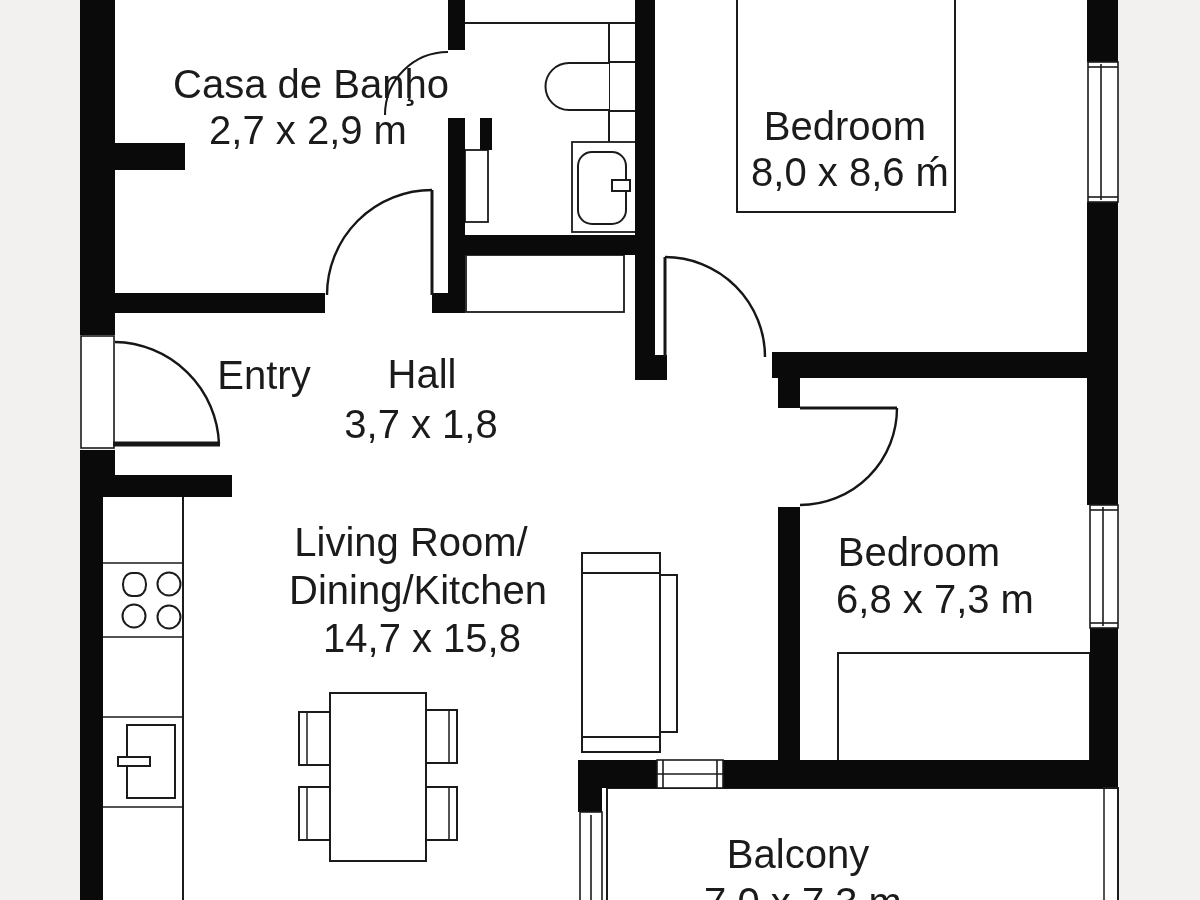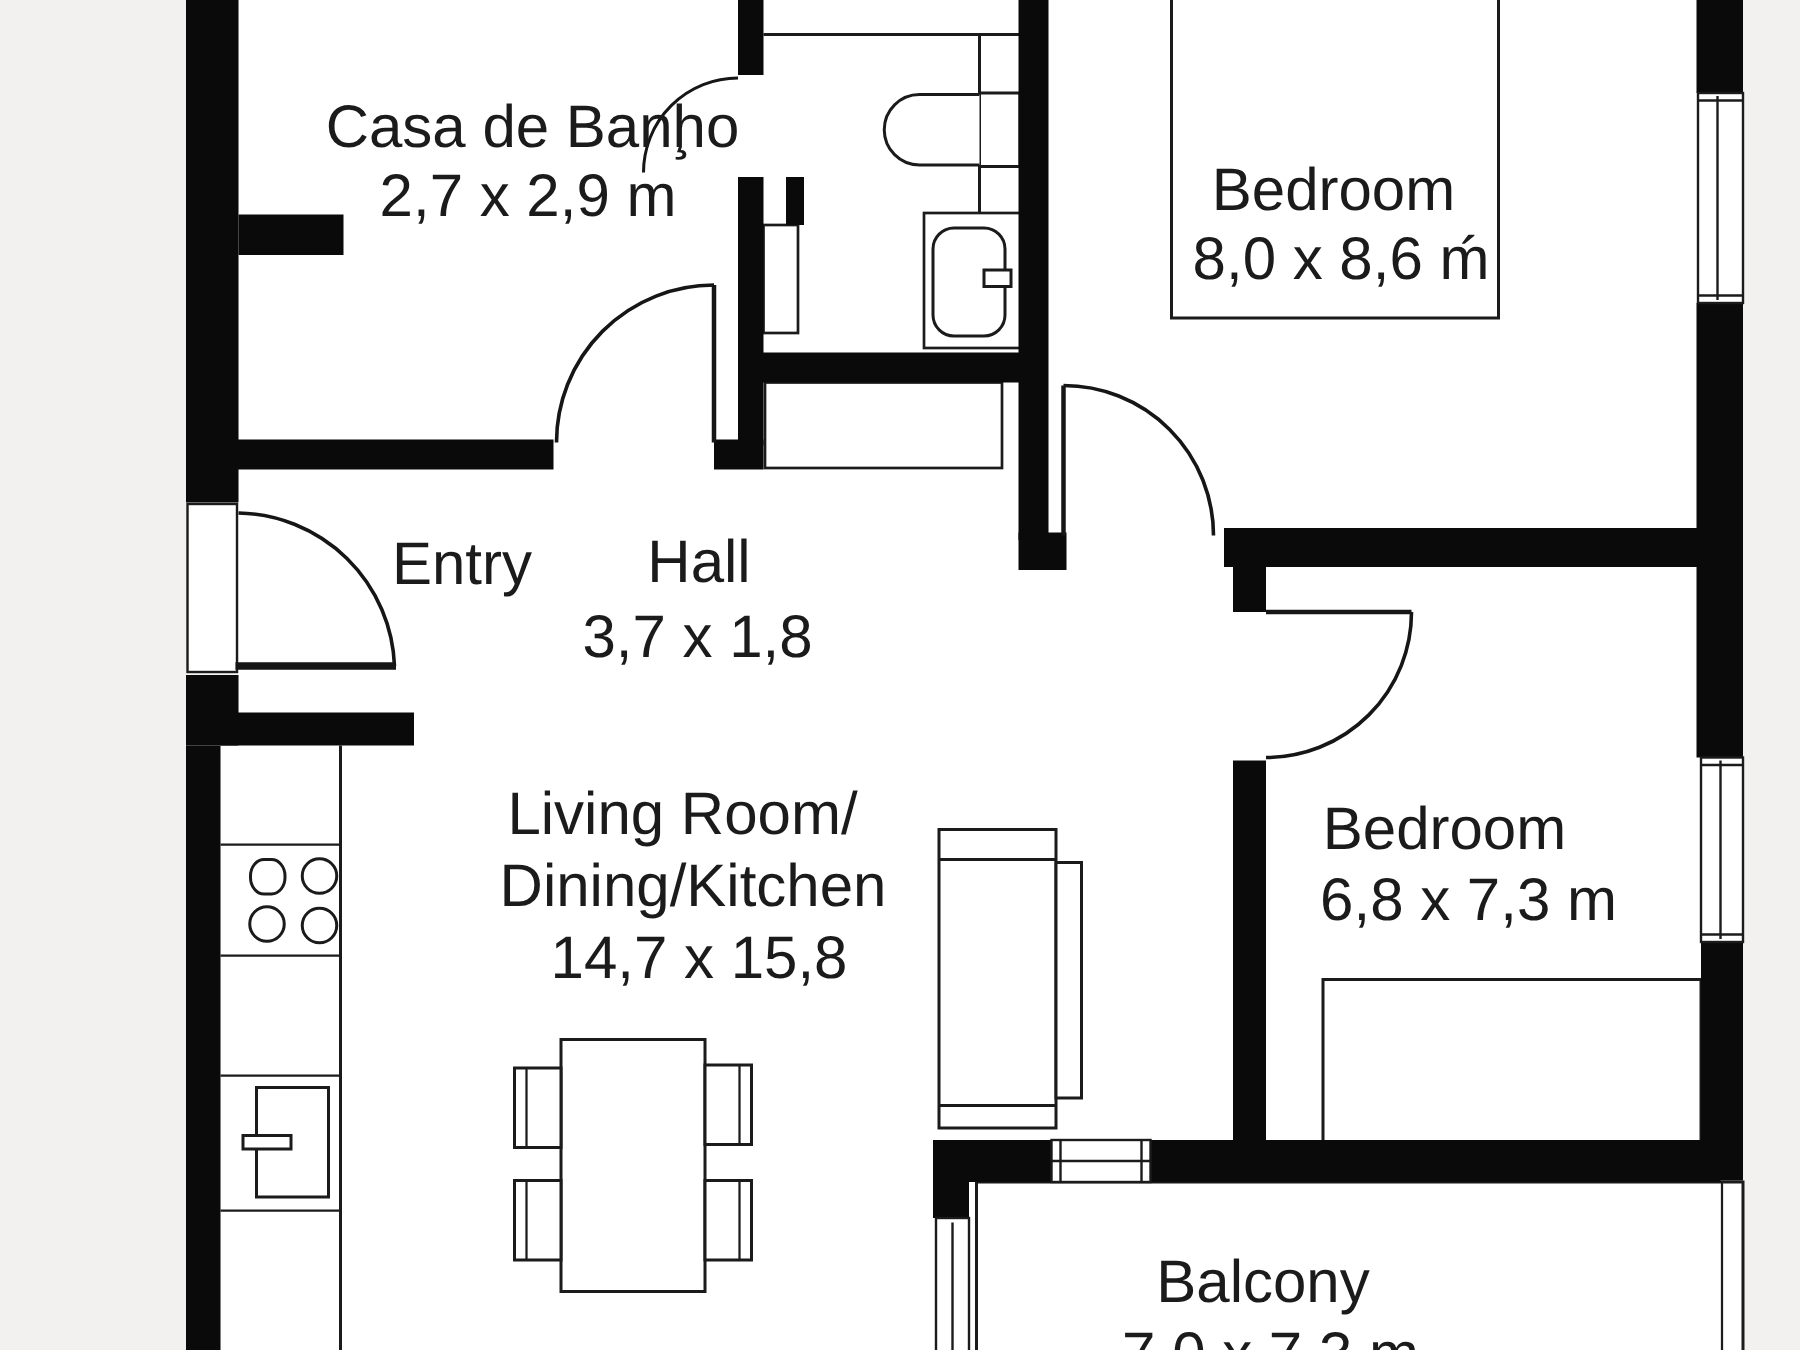--- a/index.html
+++ b/index.html
@@ -1,17 +1,17 @@
 <!DOCTYPE html>
 <html><head>
 <meta charset="utf-8">
 <style>
   html,body{margin:0;padding:0;}
   body{width:1200px;height:900px;overflow:hidden;background:#f2f1ef;}
-  #stage{position:relative;width:960px;height:900px;margin-left:44px;}
+  #stage{position:relative;width:960px;height:900px;}
   svg{display:block;}
   text{font-family:"Liberation Sans", sans-serif;fill:#1b1b1b;}
   .room-name{font-size:40px;}
   .room-dims{font-size:40px;}
 </style>
 </head>
 <body>
 
 <div id="stage">
 <svg width="1200" height="900" viewBox="0 0 1200 900">

